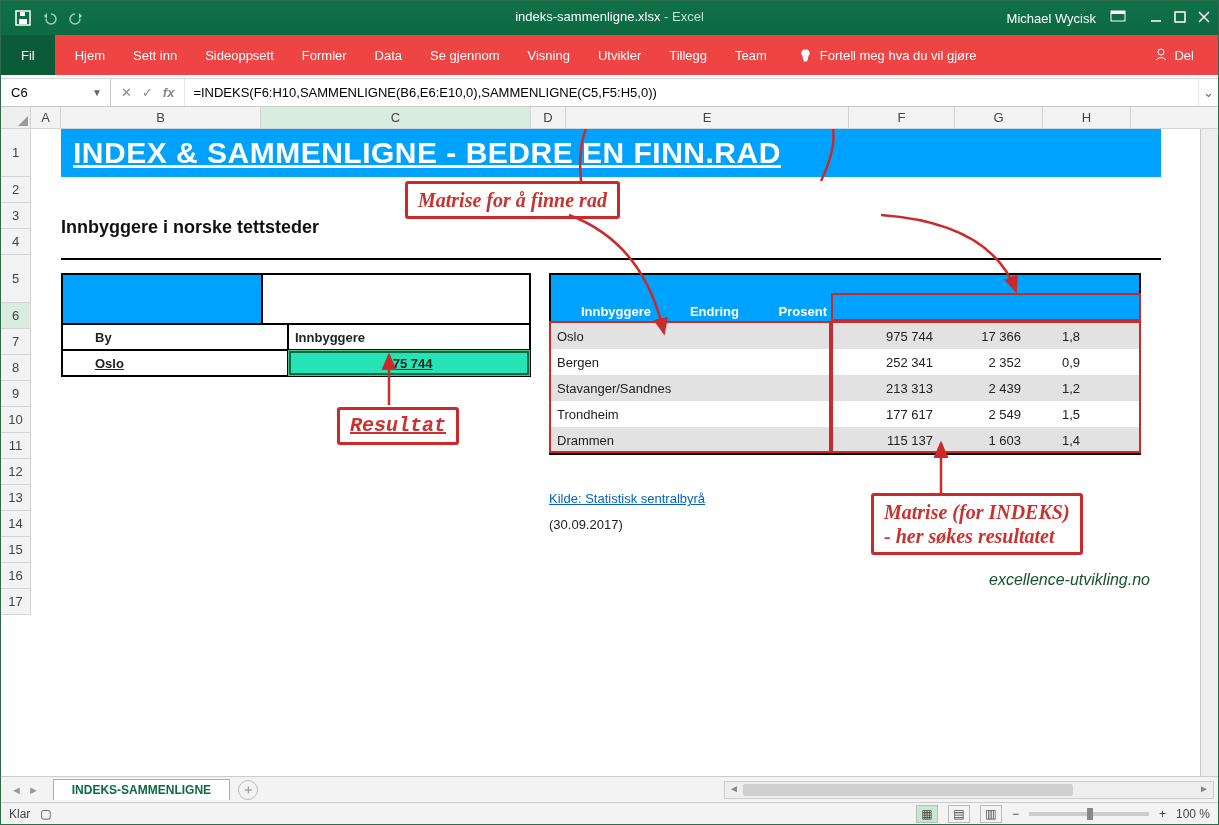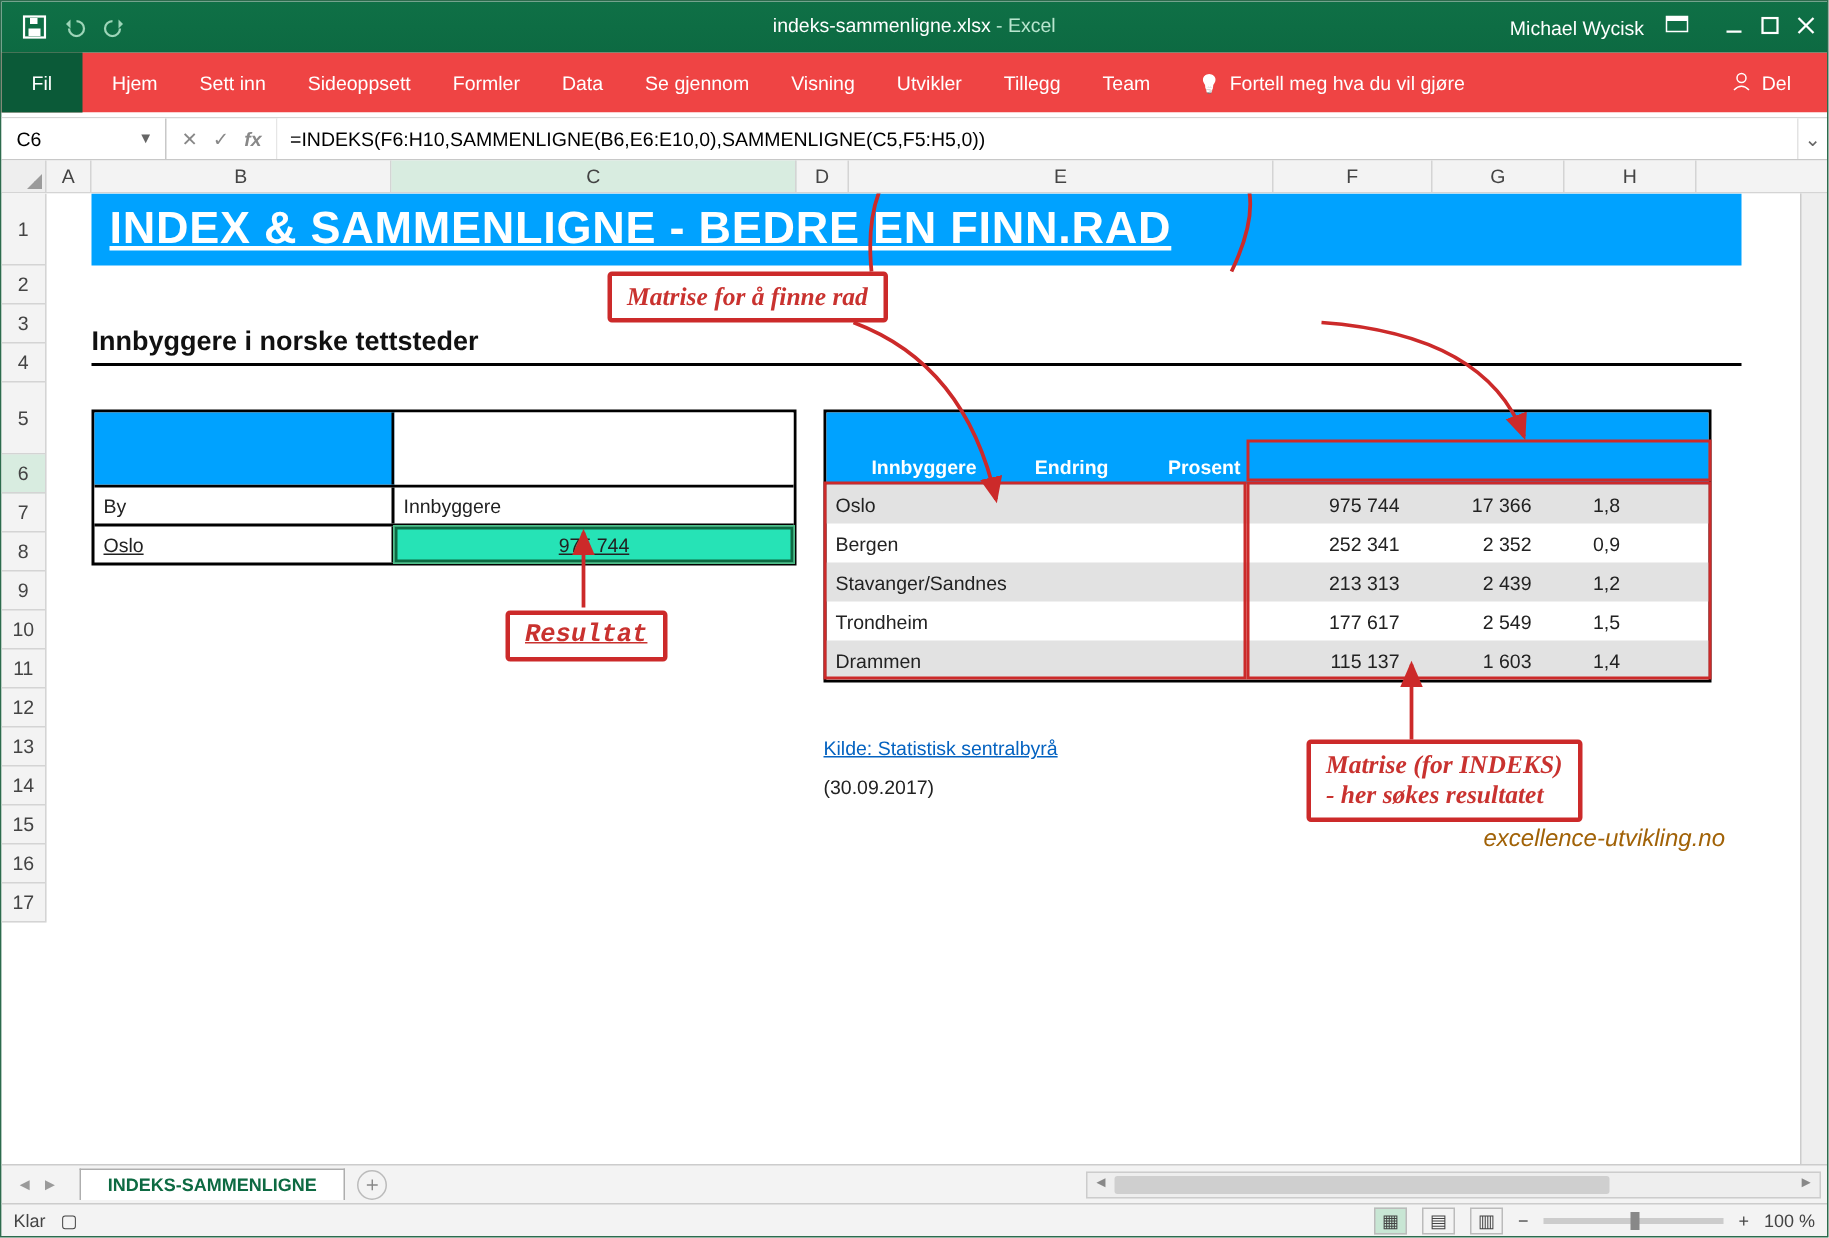--- a/index.html
+++ b/index.html
@@ -51,50 +51,50 @@
   .rowhdr { height:26px; border-bottom:1px solid #d4d4d4; text-align:center; line-height:26px; color:#444; font-size:13px;}
   .rowhdr.r1 { height:48px; line-height:48px;}
   .rowhdr.r5 { height:48px; line-height:48px;}
   .rowhdr.active { background:#d8ece0;}
   .sheet { position:absolute; left:30px; top:0; right:0; bottom:0;}
   
   
   .banner { position:absolute; left:30px; top:0; width:1100px; height:48px; background:#00A2FF; color:#fff; display:flex; align-items:center; padding-left:12px; font-family:"Segoe UI", Arial; font-size:30px; font-weight:bold; text-decoration:underline; letter-spacing:0.5px;}
   
   .cellpos { position:absolute; left:30px;}
-  .subtitle { top:88px; font-size:18px; font-weight:600; color:#111; border-bottom:2px solid #000; width:1100px; padding-bottom:4px;}
+  .subtitle { top:88px; font-size:18px; font-weight:600; color:#111; border-bottom:2px solid #000; width:1100px; padding-bottom:20px;}
   
   
   .rtab { position:absolute; left:30px; top:144px; width:470px; border:2px solid #000;}
   .rtab-head { display:flex; height:48px;}
   .rtab-head .h1 { width:200px; background:#00A2FF; border-right:2px solid #000;}
   .rtab-head .h2 { flex:1; background:#fff;}
-  .rtab-row { display:flex; height:26px; border-top:2px solid #000; font-weight:normal;}
+  .rtab-row { display:flex; height:26px; border-top:2px solid #000; font-weight:bold;padding-left:26px;}
   .rtab-row .c1 { width:200px; padding:0 6px; display:flex; align-items:center; border-right:2px solid #000;}
   .rtab-row .c2 { flex:1; display:flex; align-items:center; padding:0 6px;}
   .rtab-hdr { background:#fff;}
   .rtab-oslo .c1 { text-decoration:underline;}
   .rtab-oslo .c2 { background:#26E3B6; justify-content:center; text-decoration:underline; border:2px solid #0d6a42; outline:1px solid #4fc089;}
   
   
   .dtab { position:absolute; left:518px; top:144px; width:592px; border:2px solid #000;}
   .dtab-head { display:flex; height:48px; background:#00A2FF; color:#fff; font-weight:bold; align-items:flex-end; padding-bottom:4px;}
   .dtab-head div { padding:0 6px;}
   .dh-e{width:282px;} .dh-f{width:106px; text-align:right;} .dh-g{width:88px; text-align:right;} .dh-h{width:88px; text-align:right; padding-right:10px;}
   .drow { display:flex; height:26px; align-items:center;}
   .drow:nth-child(even){ background:#e2e2e2;}
   .drow div { padding:0 6px; font-family:"Bahnschrift","Segoe UI",Arial;}
   .de{width:282px;} .df{width:106px; text-align:right;} .dg{width:88px; text-align:right;} .dh{width:88px; text-align:center; padding-right:10px;}
   
   .source { position:absolute; left:518px; top:362px; color:#0563c1; text-decoration:underline;}
   .sourcedate { position:absolute; left:518px; top:388px;}
-  .watermark { position:absolute; right:50px; top:422px; color:#a16207; font-style:italic; font-size:16px;}
-  
-  
-  .annot { position:absolute; border:3px solid #cc2a2a; background:#fff; color:#c9322f; font-family:"Segoe Script","Comic Sans MS",cursive; font-style:italic; font-weight:bold; text-align:center; padding:4px 10px; border-radius:3px; font-size:17px; line-height:1.2;}
+  .watermark { position:absolute; right:50px; top:442px; color:#14532d; font-style:italic; font-size:16px;}
+  
+  
+  .annot { position:absolute; border:3px solid #cc2a2a; background:#fff; color:#c9322f; font-family:"Segoe Script","Comic Sans MS",cursive; font-style:italic; font-weight:bold; text-align:center; padding:4px 10px; border-radius:3px; font-size:20px; line-height:1.2;}
   .annot.small { text-decoration:underline;}
   
   
   .redbox { position:absolute; border:2px solid #cc2a2a; pointer-events:none;}
   
   
   svg.arrow { position:absolute; pointer-events:none;}
   
   
   .sheettabs { position:absolute; left:0; bottom:22px; right:0; height:26px; background:#f3f3f3; border-top:1px solid #ccc; display:flex; align-items:center;}

